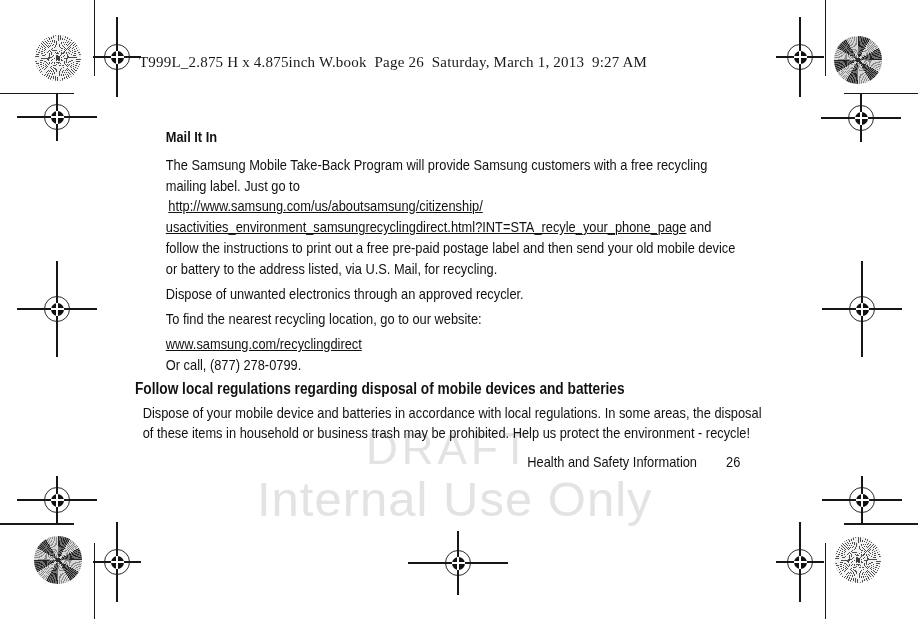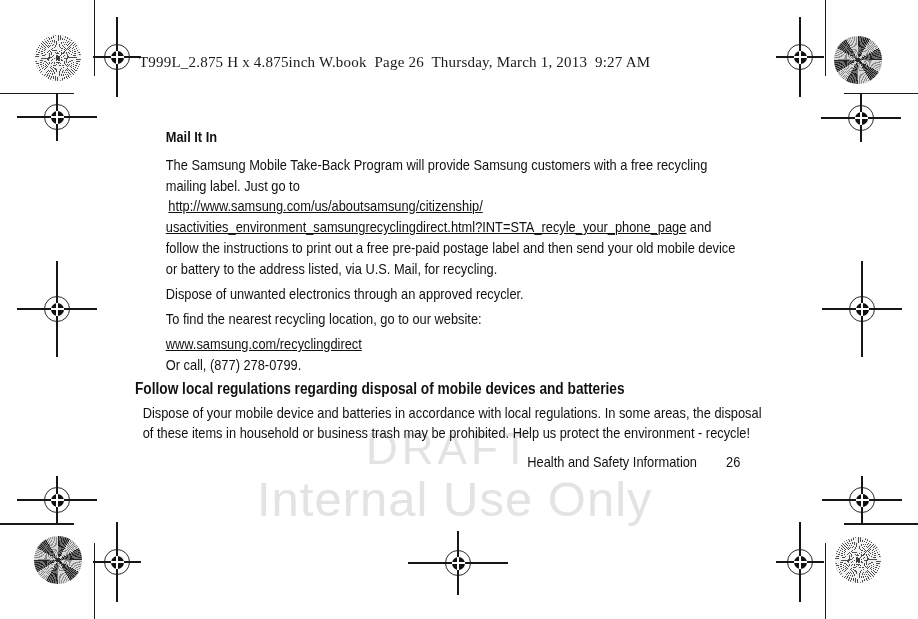--- a/index.html
+++ b/index.html
@@ -60,21 +60,21 @@
   .content a.link { color:#111; text-decoration:underline; cursor:pointer; }
   .content a.first-link { margin-left:3px; }
   .page-footer { width:708px; margin-top:8px; text-align:right; }
   .page-footer .pagenum { margin-left:34px; }
 </style>
 </head>
 <body>
 
 <div class="canvas">
 
-  <div class="book-header">T999L_2.875 H x 4.875inch W.book  Page 26  Thursday, March 1, 2013  9:27 AM</div>
+  <div class="book-header">T999L_2.875 H x 4.875inch W.book  Page 26  Saturday, March 1, 2013  9:27 AM</div>
 
   <div class="wm wm-draft">DRAFT</div>
   <div class="wm wm-internal">Internal Use Only</div>
 
   <div class="star star-fine" style="left:35px;  top:35px;  width:46px; height:46px;"></div>
   <div class="star star-sector" style="left:834px; top:36px;  width:48px; height:48px;"></div>
   <div class="star star-sector" style="left:34px;  top:536px; width:48px; height:48px;"></div>
   <div class="star star-fine" style="left:835px; top:537px; width:46px; height:46px;"></div>
 
   <div class="content">

